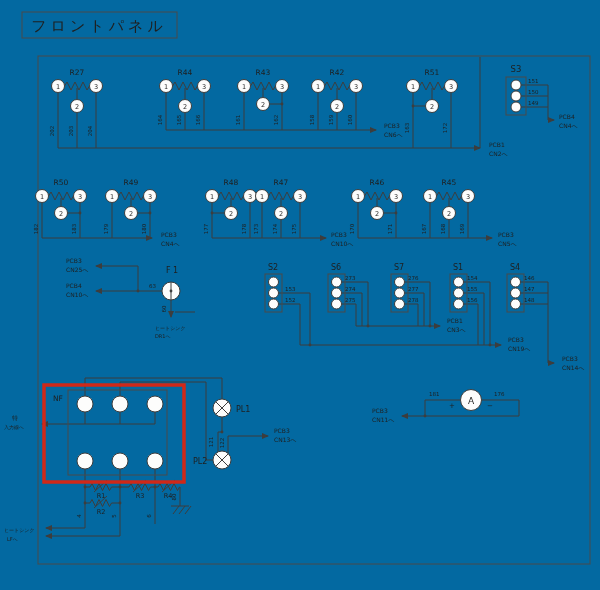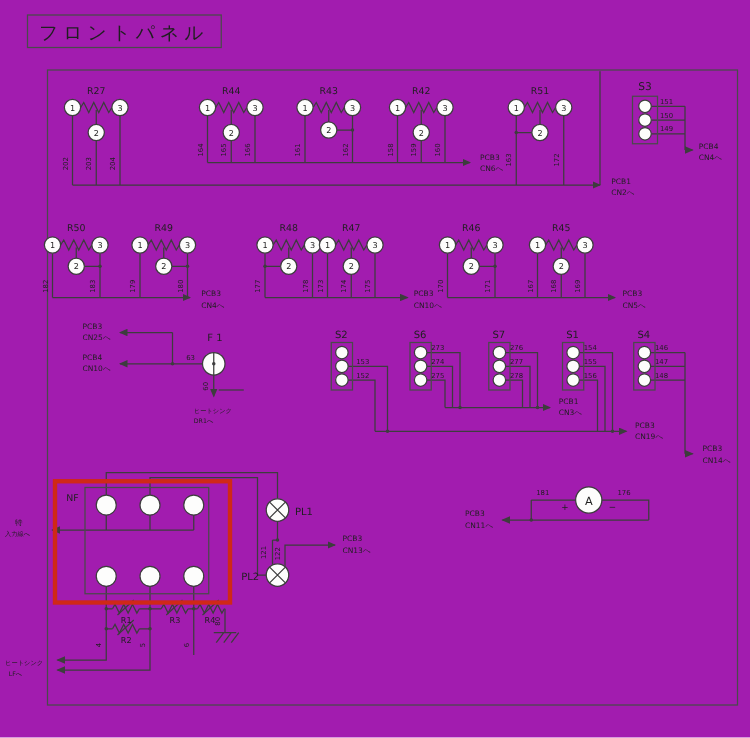--- a/index.html
+++ b/index.html
@@ -1,16 +1,16 @@
 <!DOCTYPE html>
 <html style="--ann: #d02818;"><head>
 <meta charset="utf-8">
 <style>
   html,body{margin:0;padding:0;background:#fff;}
-  .page{width:600px;height:590px;background:#a21caf;position:relative;overflow:hidden;}
+  .page{width:600px;height:590px;background:#0369a1;position:relative;overflow:hidden;}
   svg text{font-family:"DejaVu Sans",sans-serif;fill:#1f1f1f;}
   .w{fill:none;stroke:#3d3d3d;stroke-width:1;}
   .bx{fill:none;stroke:#4a4a4a;stroke-width:1;}
   .pc{fill:#fdfdfc;stroke:#3d3d3d;stroke-width:1;}
   .dot{fill:#3d3d3d;stroke:none;}
   .ann{fill:none;stroke:var(--ann,#d02818);stroke-width:3.5;}
   .ttl{font-size:15px;letter-spacing:4px;}
 </style>
 </head>
 <body>

